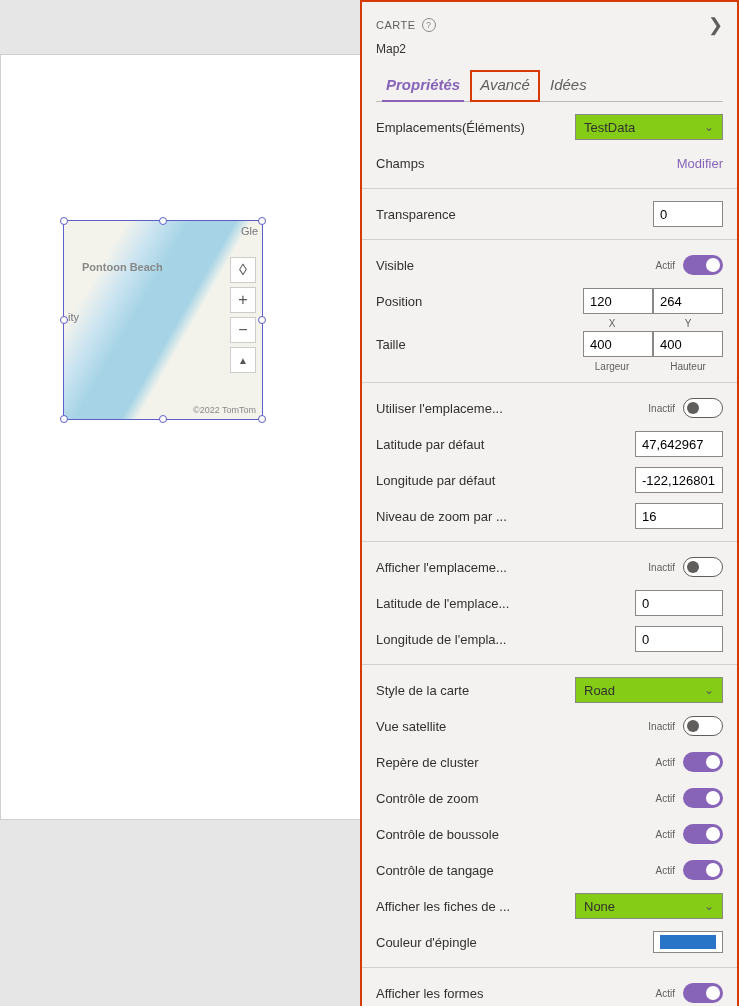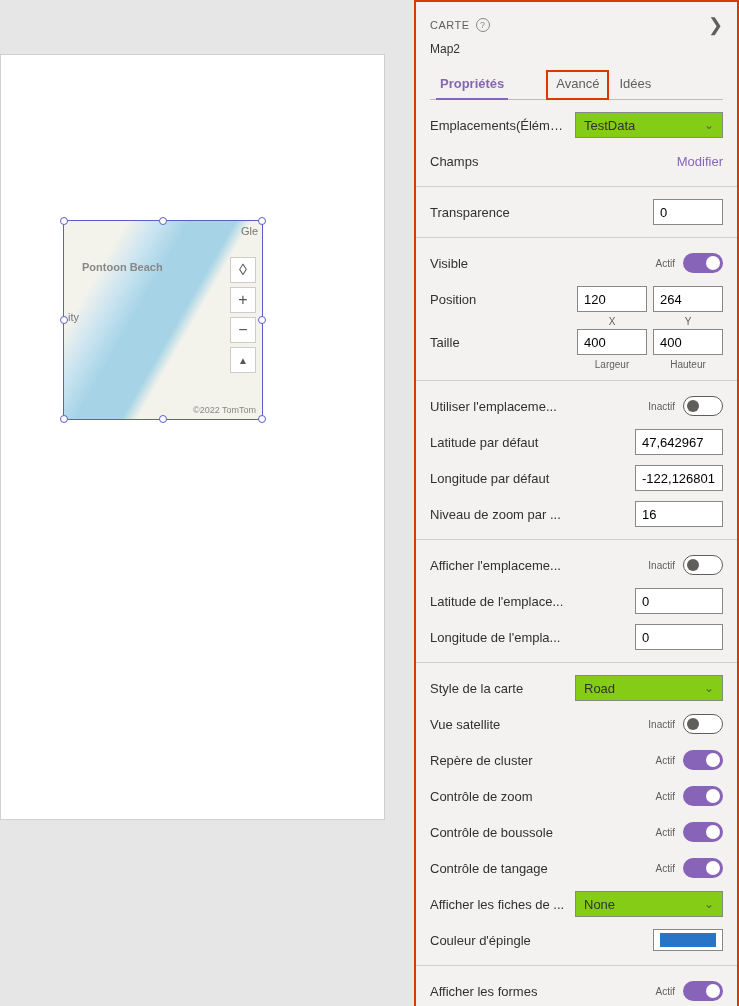--- a/index.html
+++ b/index.html
@@ -15,45 +15,45 @@
     .map-label.gle { right: 4px; top: 4px; }
     .map-label.ity { left: 4px; top: 90px; }
     .map-attrib { position: absolute; right: 6px; bottom: 4px; font-size: 9px; color: #888; }
     .map-btns { position: absolute; right: 6px; top: 36px; width: 26px; display: flex; flex-direction: column; gap: 4px; }
     .map-btn { width: 26px; height: 26px; background: #fff; border: 1px solid #ccc; display: flex; align-items: center; justify-content: center; font-size: 16px; color: #555; }
     .handle { position: absolute; width: 8px; height: 8px; background: #fff; border: 1px solid #5b5fc7; border-radius: 50%; }
     .h1{left:-4px;top:-4px}.h2{left:50%;top:-4px;margin-left:-4px}.h3{right:-4px;top:-4px}
     .h4{left:-4px;top:50%;margin-top:-4px}.h5{right:-4px;top:50%;margin-top:-4px}
     .h6{left:-4px;bottom:-4px}.h7{left:50%;bottom:-4px;margin-left:-4px}.h8{right:-4px;bottom:-4px}
 
-    .panel { position: absolute; right: 0; top: 0; bottom: 0; width: 325px; background: #f3f2f1; border: 2px solid #d83b01; border-bottom: none; font-size: 13px; color: #323130; overflow: hidden; }
+    .panel { position: absolute; right: 0; top: 0; bottom: 0; width: 379px; background: #f3f2f1; border: 2px solid #d83b01; border-bottom: none; font-size: 13px; color: #323130; overflow: hidden; }
     .panel-inner { padding: 12px 14px 0 14px; }
     .phead { display: flex; align-items: center; justify-content: space-between; }
     .phead-left { display: flex; align-items: center; gap: 6px; }
     .ptype { font-size: 11px; letter-spacing: 0.5px; color: #605e5c; }
     .help { width: 14px; height: 14px; border: 1px solid #8a8886; border-radius: 50%; display: inline-flex; align-items: center; justify-content: center; font-size: 9px; color: #8a8886; }
     .collapse { font-size: 18px; color: #605e5c; }
     .pname { font-size: 12px; margin-top: 6px; }
     .tabs { display: flex; gap: 0; margin-top: 14px; border-bottom: 1px solid #bdbdbd; }
-    .tab { padding: 6px 10px 8px; font-size: 13px; color: #605e5c; position: relative; cursor: pointer; }
+    .tab { padding: 6px 10px 8px; font-size: 15px; color: #605e5c; position: relative; cursor: pointer; font-style: italic; }
     .tab.active { color: #8764b8; font-weight: 600; }
     .tab.active::after { content:""; position:absolute; left:6px; right:6px; bottom:-1px; height:2px; background:#8764b8; }
-    .tab.boxed { border: 2px solid #d83b01; padding: 4px 8px 6px; margin-bottom: -1px; margin-left: 32px; }
+    .tab.boxed { border: 2px solid #d83b01; padding: 4px 8px 6px; margin-bottom: -1px; }
 
     .section { border-bottom: 1px solid #d2d0ce; padding: 10px 14px; }
     .row { display: flex; align-items: center; justify-content: space-between; min-height: 30px; gap: 8px; }
     .row + .row { margin-top: 6px; }
     .lbl { color: #323130; flex: 1; white-space: nowrap; overflow: hidden; text-overflow: ellipsis; }
     .link { color: #8764b8; }
 
     .sel { width: 148px; height: 26px; border: 1px solid #8a8886; background: #84cc16; display: flex; align-items: center; justify-content: space-between; padding: 0 8px; }
     .sel .chev { font-size: 12px; color: #605e5c; }
     .inp { width: 70px; height: 26px; border: 1px solid #8a8886; background: #fff; padding: 0 6px; font-size: 13px; }
     .inp.wide { width: 88px; }
-    .pair { display: flex; gap: 6px; }
+    .pair { display: flex; gap: 0; }
     .subrow { display: flex; justify-content: flex-end; gap: 6px; font-size: 10px; color: #605e5c; margin-top: 2px; }
     .subrow span { width: 70px; text-align: center; }
 
     .togglewrap { display:flex; align-items:center; gap:8px; }
     .tlabel { font-size: 10px; color: #605e5c; }
     .toggle { width: 40px; height: 20px; border-radius: 10px; position: relative; }
     .toggle::after { content:""; position:absolute; width:14px; height:14px; background:#fff; border-radius:50%; top:3px; }
     .toggle.on { background:#8764b8; }
     .toggle.on::after { right:3px; }
     .toggle.off { background:#fff; border:1px solid #605e5c; }

